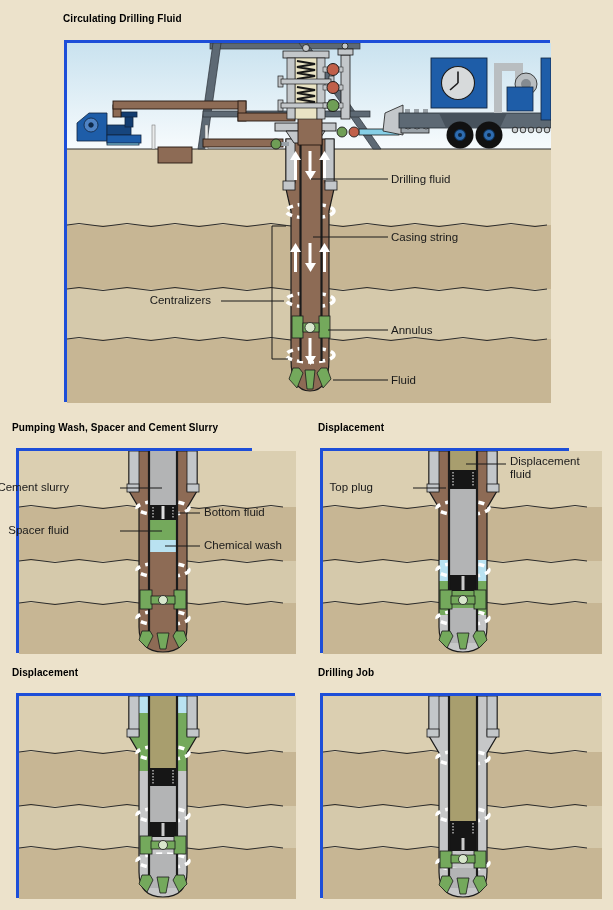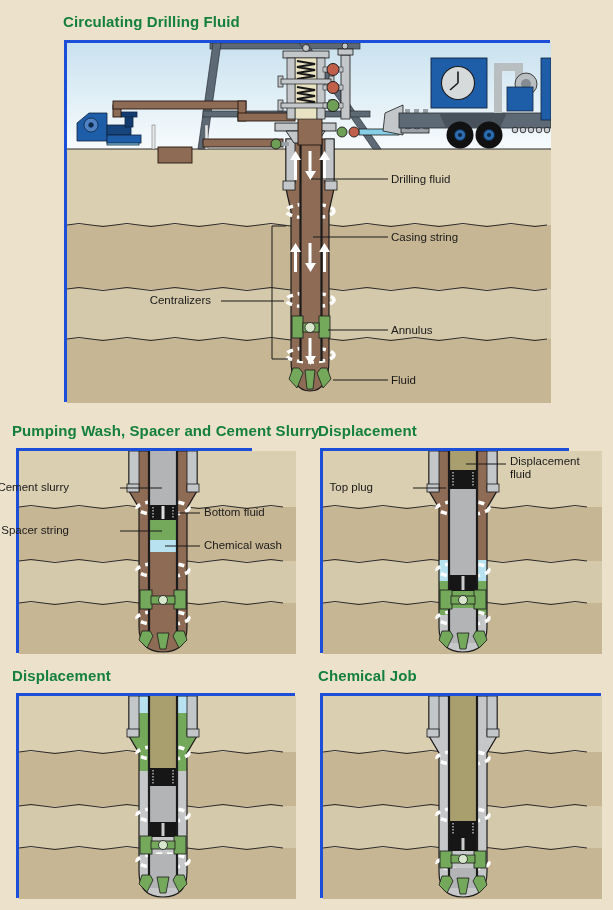--- a/index.html
+++ b/index.html
@@ -2,42 +2,42 @@
 <html style="--page_bg: #ece2cb; --panel_border: #1b1b1b; --sky_top: #c9e2ef; --sky_bottom: #f7fbfd; --soil_light: #dbcfb1; --soil_light2: #d5c9ab; --soil_dark: #c7b694; --soil_line: #2b2b2b; --mud_brown: #8d6b55; --cement_gray: #b3b4b5; --annulus_cement: #c6c7c8; --spacer_green: #74a95c; --wash_blue: #b9e2f1; --displacement_fluid: #a89e6e; --equipment_blue: #1e5da8; --steel_gray: #c3c7ca; --steel_mid: #9aa2a8; --derrick_gray: #5d6974; --valve_red: #c0604a; --valve_green: #6f9e56; --pipe_lightblue: #86cfe6; --head_cream: #e9e3c4; --plug_black: #161616; --arrow_white: #ffffff; --collar_circle: #d8e7cc;"><head>
 <meta charset="utf-8">
 <style>
   html,body{margin:0;padding:0;}
   body{
     width:613px;height:910px;position:relative;overflow:hidden;
     background:var(--page_bg,#ece2cb);
     font-family:"Liberation Sans",sans-serif;
   }
   .title{
-    position:absolute;font-size:15px;font-weight:bold;color:#15803d;
+    position:absolute;font-size:10px;font-weight:bold;color:#000000;
     white-space:nowrap;letter-spacing:.1px;
   }
   .panel{
     position:absolute;border:3px solid #1d4ed8;box-sizing:border-box;
     background:var(--soil_light,#dbcfb1);
   }
   .panel svg{position:absolute;left:0;top:0;display:block;}
   .lbl{
     position:absolute;font-size:11.5px;color:#1a1a1a;white-space:nowrap;line-height:13px;
   }
   .lbl.right{text-align:right;}
   .lbl.wrap{white-space:normal;width:82px;}
 </style>
 </head>
 <body>
 
 <div class="title" style="left:63px;top:13px">Circulating Drilling Fluid</div>
 <div class="title" style="left:12px;top:422px">Pumping Wash, Spacer and Cement Slurry</div>
 <div class="title" style="left:318px;top:422px">Displacement</div>
 <div class="title" style="left:12px;top:667px">Displacement</div>
-<div class="title" style="left:318px;top:667px">Chemical Job</div>
+<div class="title" style="left:318px;top:667px">Drilling Job</div>
 
 <div class="panel" style="left:64px;top:40px;width:486px;height:362px">
 <svg width="484" height="360" viewBox="0 0 484 360">
   <defs>
     <linearGradient id="sky" x1="0" y1="0" x2="0" y2="1">
       <stop offset="0" stop-color="var(--sky_top)"></stop>
           <stop offset="1" stop-color="var(--sky_bottom)"></stop>
     </linearGradient>
     <clipPath id="clipW1">
       <path d="M219,96 H267 V146 L262,168 V316 Q262,348 243,348 Q224,348 224,316 V168 L219,146 Z"></path>
@@ -305,21 +305,21 @@
   </g>
   <g stroke="#1a1a1a" stroke-width="1">
     <line x1="101" y1="37" x2="143" y2="37"></line>
     <line x1="154" y1="62" x2="181" y2="62"></line>
     <line x1="101" y1="80" x2="143" y2="80"></line>
     <line x1="146" y1="95" x2="181" y2="95"></line>
   </g>
 </svg>
   <div class="lbl right" style="right:180px;top:30px">Cement slurry</div>
   <div class="lbl" style="left:185px;top:55px">Bottom fluid</div>
-  <div class="lbl right" style="right:180px;top:73px">Spacer string</div>
+  <div class="lbl right" style="right:180px;top:73px">Spacer fluid</div>
   <div class="lbl" style="left:185px;top:88px">Chemical wash</div>
 </div>
 
 <div class="panel" style="left:320px;top:448px;width:249px;height:205px">
 <svg width="279" height="203" viewBox="0 0 279 203">
   <defs>
     <clipPath id="clipW3">
           <path d="M106,0 H174 V40 L164,57 V176 Q164,201 140,201 Q116,201 116,176 V57 L106,40 Z"></path>
         </clipPath>
   </defs>

